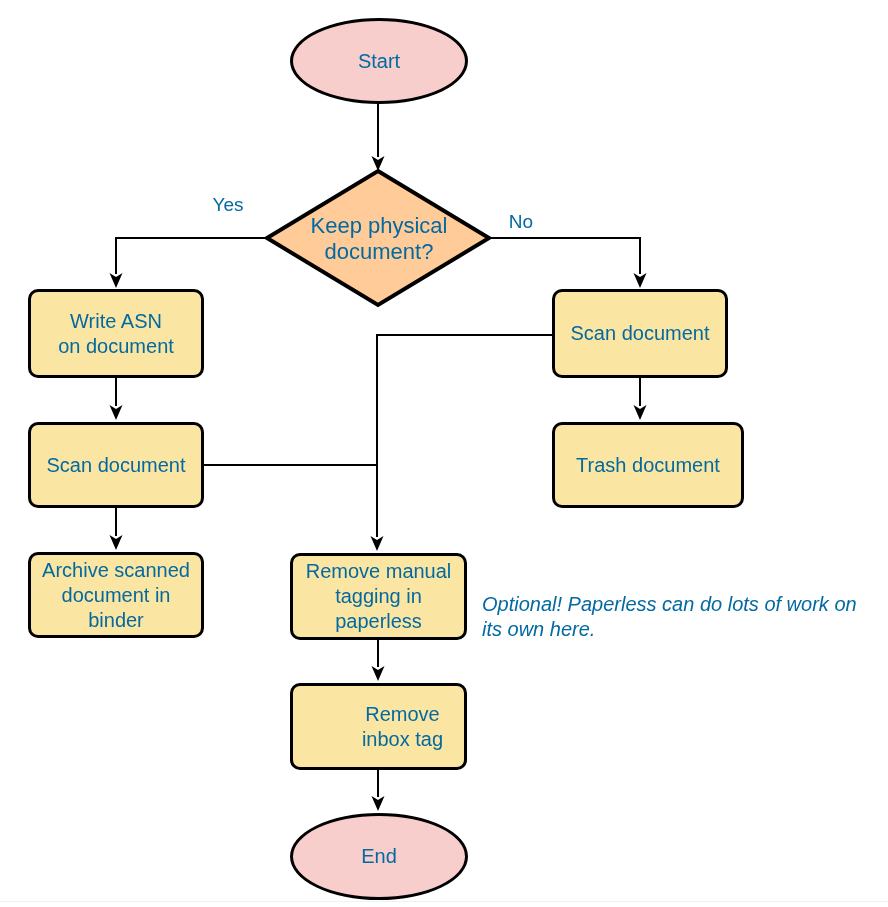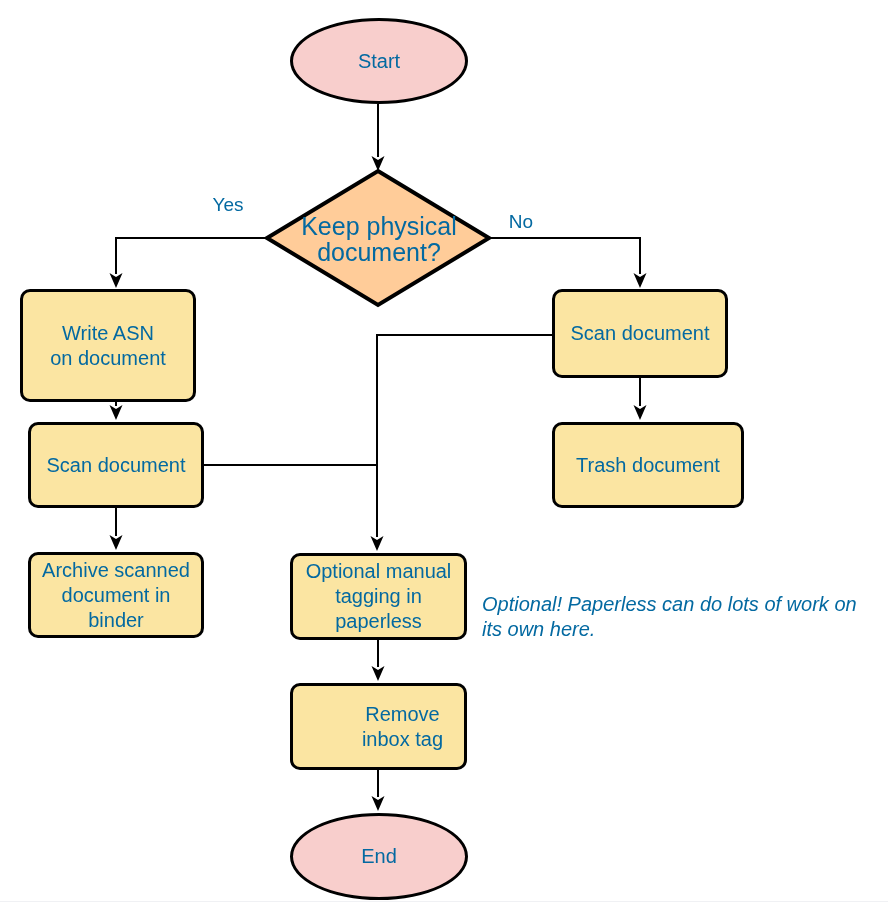--- a/index.html
+++ b/index.html
@@ -38,21 +38,21 @@
     background: #fbe5a2;
     border: 3px solid #000000;
     border-radius: 10px;
   }
   .decision-label {
     position: absolute;
     display: flex;
     align-items: center;
     justify-content: center;
     text-align: center;
-    font-size: 25px;
+    font-size: 22px;
     line-height: 26px;
     white-space: pre-line;
   }
   .edge-label {
     position: absolute;
     font-size: 19px;
     line-height: 22px;
     text-align: center;
     background: #ffffff;
   }
@@ -69,21 +69,21 @@
   .bottom-rule {
     position: absolute;
     left: 0;
     top: 901px;
     width: 888px;
     height: 1px;
     background: #f0f1f4;
   }
   
   #node-start        { left: 290px; top: 18px;  width: 178px; height: 86px; }
-  #node-write-asn    { left: 20px;  top: 289px; width: 176px; height: 113px; }
+  #node-write-asn    { left: 28px;  top: 289px; width: 176px; height: 89px; }
   #node-scan-left    { left: 28px;  top: 422px; width: 176px; height: 86px; }
   #node-archive      { left: 28px;  top: 552px; width: 176px; height: 86px; }
   #node-scan-right   { left: 552px; top: 289px; width: 176px; height: 89px; }
   #node-trash        { left: 552px; top: 422px; width: 192px; height: 86px; }
   #node-perform      { left: 290px; top: 553px; width: 177px; height: 87px; }
   #node-remove       { left: 290px; top: 683px; width: 177px; height: 87px; padding-left: 48px; }
   #node-end          { left: 290px; top: 813px; width: 178px; height: 87px; }
   #decision-label    { left: 272px; top: 176px; width: 214px; height: 126px; }
   #edge-label-yes    { left: 201px; top: 194px; width: 54px; }
   #edge-label-no     { left: 496px; top: 211px; width: 50px; }
@@ -146,21 +146,21 @@
 
   <div class="node process" id="node-scan-right">
     <span>Scan document</span>
   </div>
 
   <div class="node process" id="node-trash">
     <span>Trash document</span>
   </div>
 
   <div class="node process" id="node-perform">
-    <span>Optional manual
+    <span>Remove manual
 tagging in
 paperless</span>
   </div>
 
   <div class="node process" id="node-remove">
     <span>Remove
 inbox tag</span>
   </div>
 
   <div class="node terminal" id="node-end">

